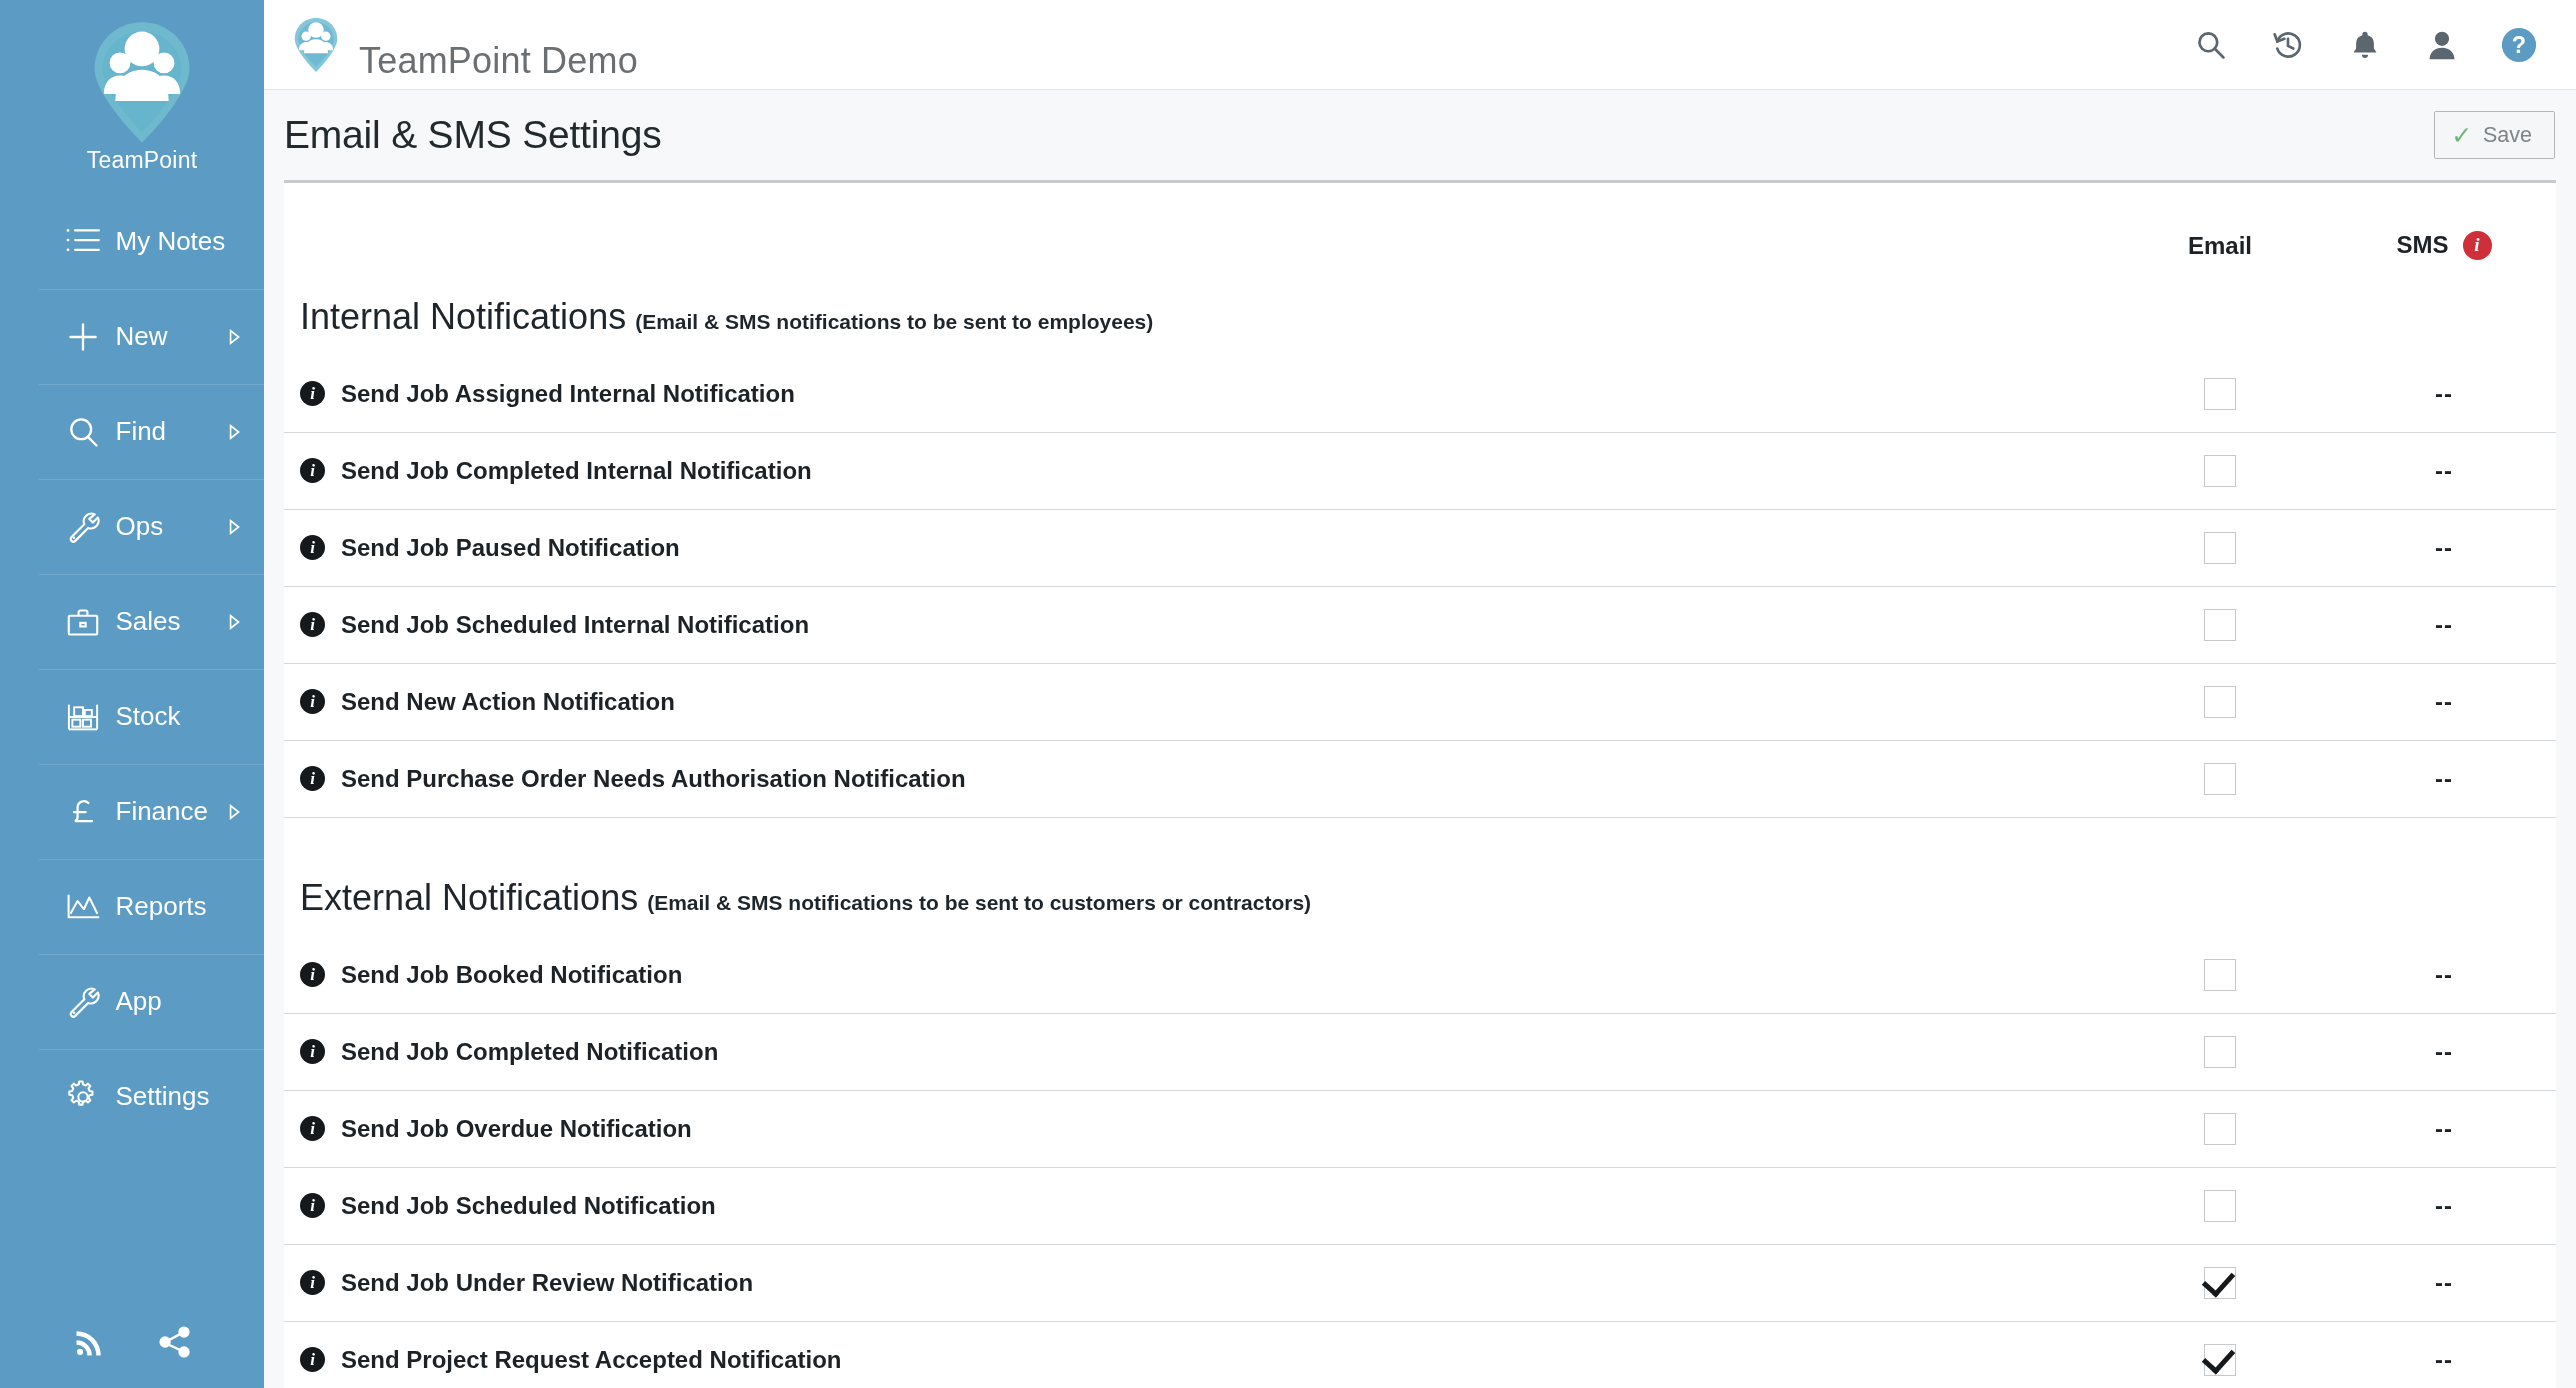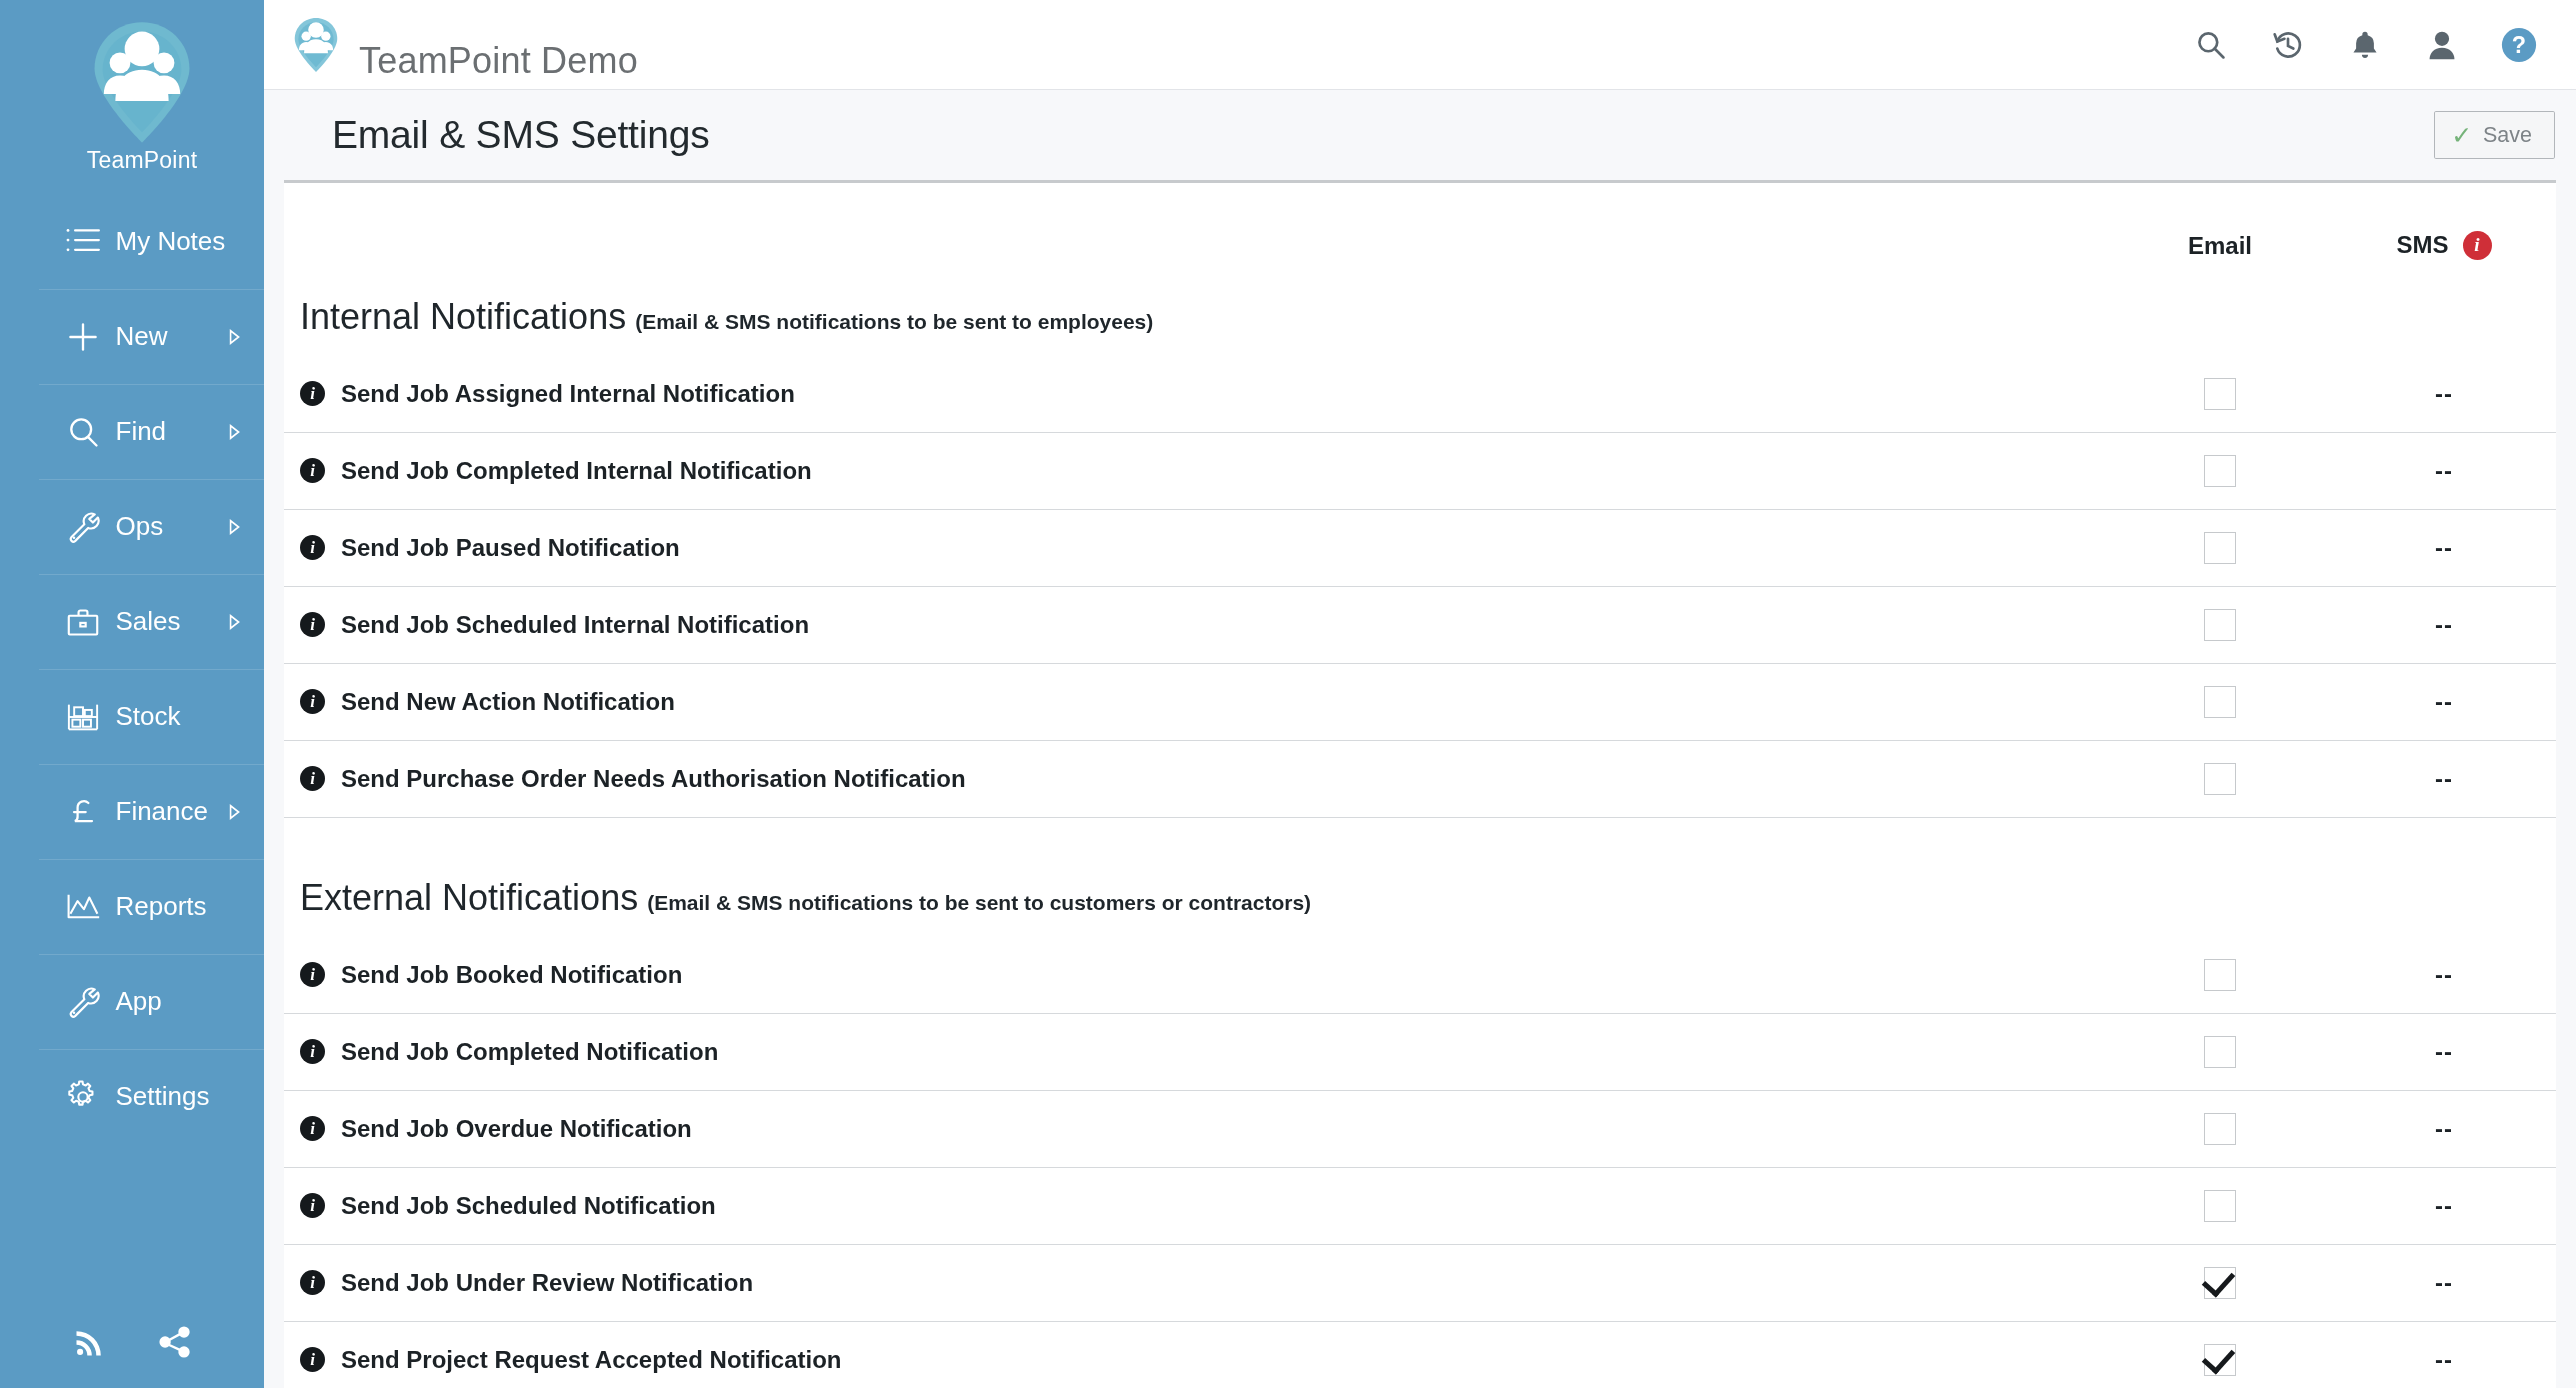--- a/index.html
+++ b/index.html
@@ -88,21 +88,20 @@
 
   .pagehead {
     height: 90px; min-height: 90px;
     display: flex; align-items: center;
     padding-left: 20px; padding-right: 21.5px;
     background: #f7f8fa;
   }
   .page-title {
     font-size: 39px; color: #232a2e; font-weight: normal;
     letter-spacing: -0.2px;
-    margin-left: 48px;
   }
   .save-btn {
     margin-left: auto;
     border: 0.9px solid #b2b6ba; background: #f5f6f7;
     color: #7d8387; font-size: 21.5px;
     padding: 10.7px 21.5px 10.7px 16px;
     display: flex; align-items: center; gap: 10.7px;
     cursor: pointer; border-radius: 1.8px;
   }
   .save-check { color: #76b37a; font-size: 25px; line-height: 1; }

